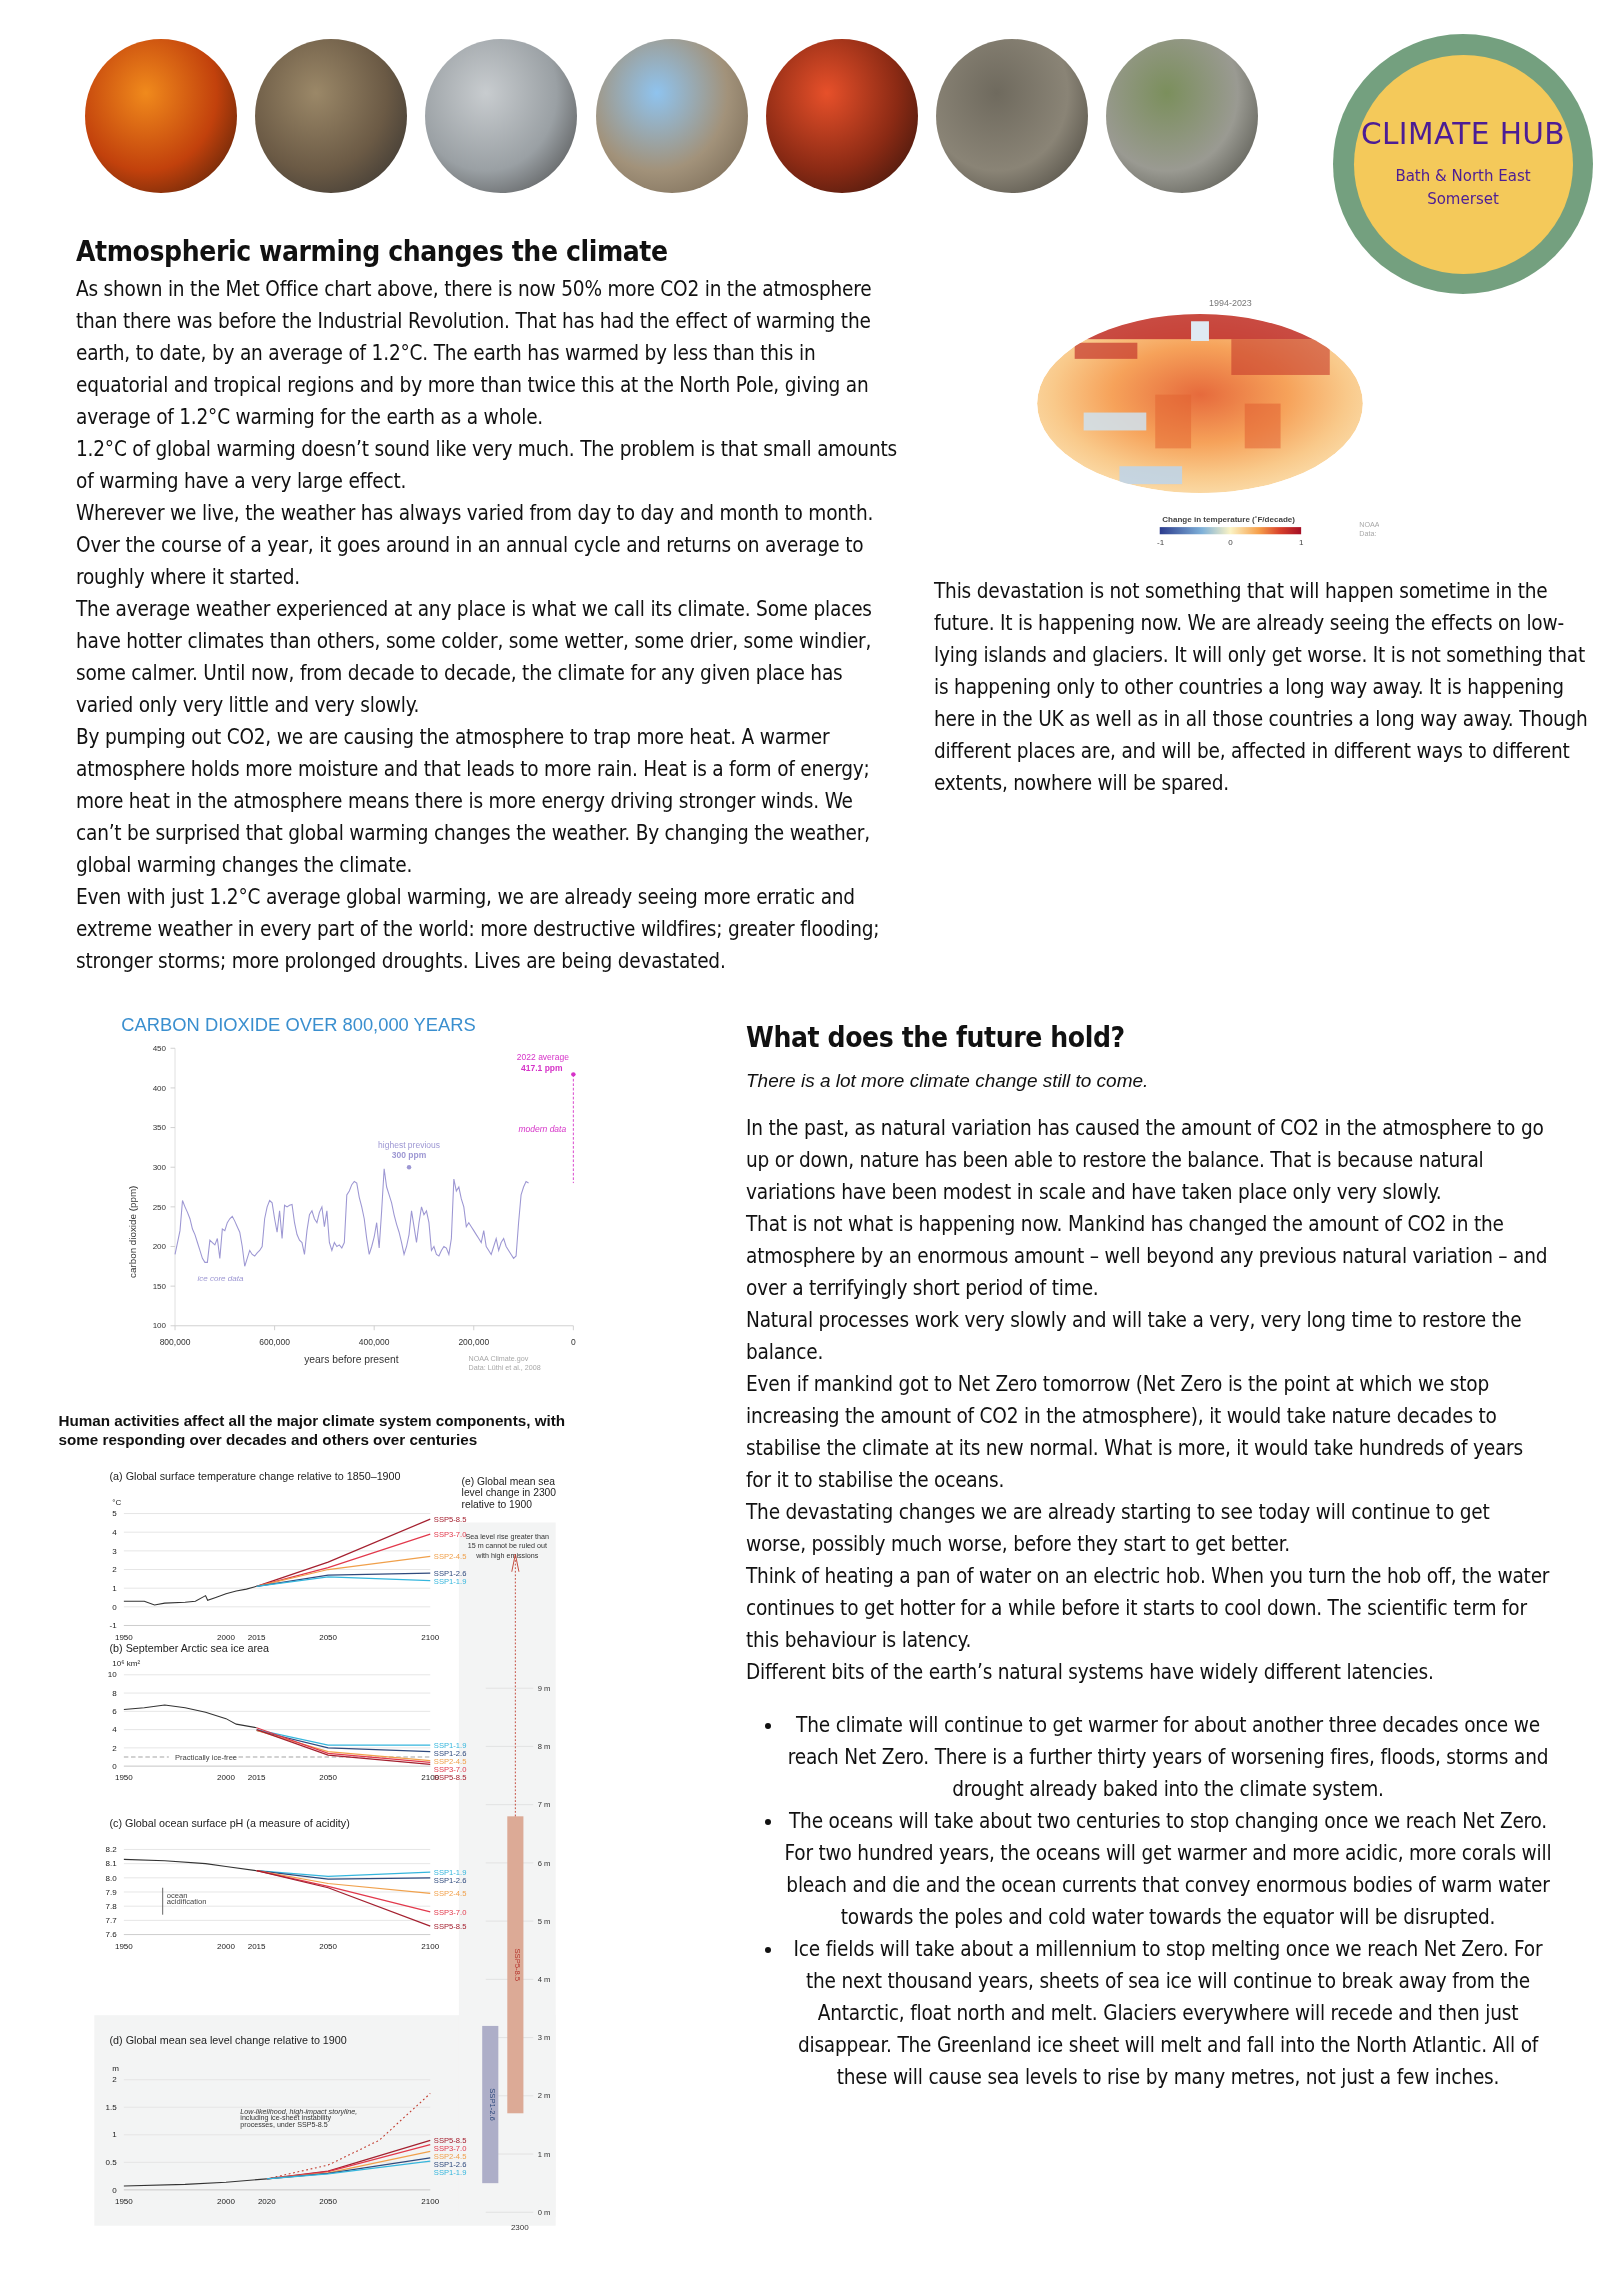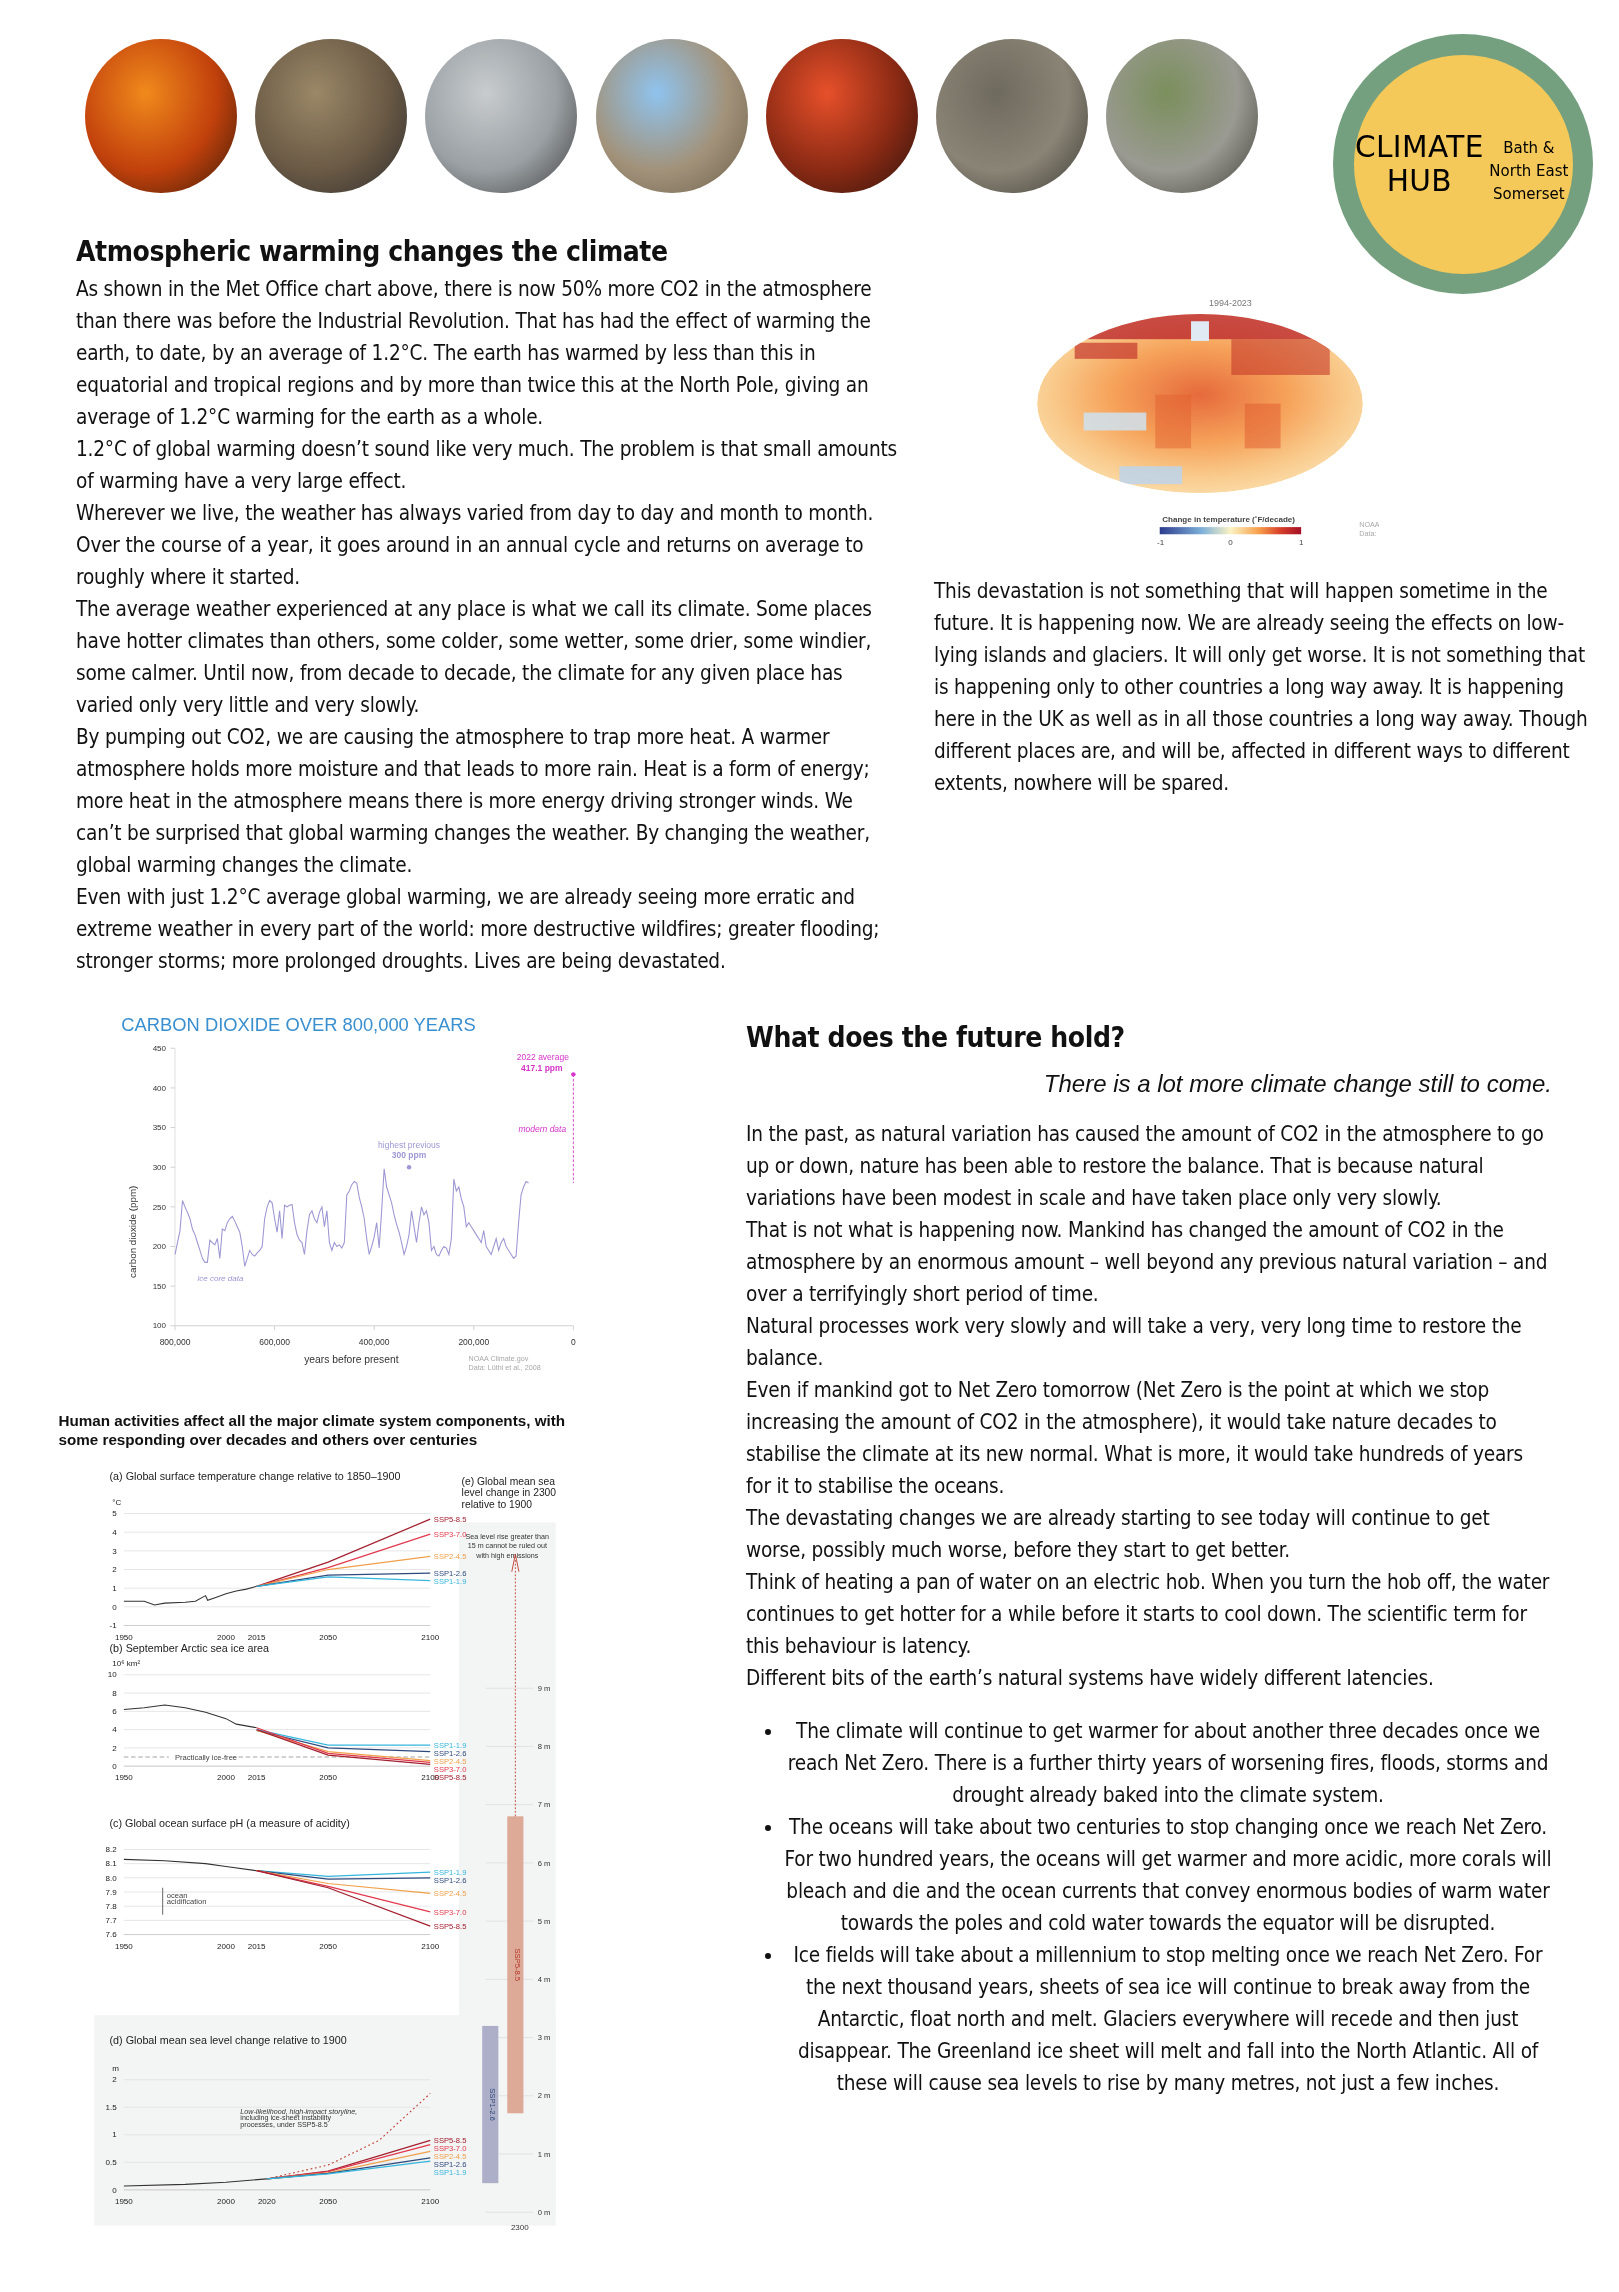--- a/index.html
+++ b/index.html
@@ -1,26 +1,26 @@
 <!DOCTYPE html>
 <html style="font-size:14.3px"><head>
 <meta charset="utf-8">
 <style>
   html,body{margin:0;padding:0;background:#fff;}
   body{width:1619px;height:2293px;position:relative;overflow:hidden;font-family:"DejaVu Sans Condensed","Liberation Sans Narrow","DejaVu Sans",sans-serif;color:#111;}
   .photo{position:absolute;top:39px;width:152px;height:154px;border-radius:50%;overflow:hidden;}
   .logo{position:absolute;left:1333px;top:34px;width:260px;height:260px;border-radius:50%;background:#74a07f;display:flex;align-items:center;justify-content:center;}
-  .logo-inner{width:219px;height:219px;border-radius:50%;background:#f4c95a;display:flex;flex-direction:row;align-items:center;justify-content:center;text-align:center;color:#000000;}
+  .logo-inner{width:219px;height:219px;border-radius:50%;background:#f4c95a;display:flex;flex-direction:column;align-items:center;justify-content:center;text-align:center;color:#4c1d95;}
   .logo-title{font-family:"DejaVu Sans",sans-serif;font-size:29.6px;letter-spacing:0.4px;font-weight:500;}
   .logo-sub{font-family:"DejaVu Sans",sans-serif;font-size:15px;margin-top:14.3px;line-height:23px;}
   h2{margin:0;font-family:"DejaVu Sans Condensed","DejaVu Sans",sans-serif;font-weight:bold;font-size:28px;letter-spacing:-0.4px;}
   .text{font-family:"DejaVu Sans Condensed","DejaVu Sans",sans-serif;font-size:20.6px;line-height:32px;letter-spacing:-0.2px;}
   .text p{margin:0;}
   .abs{position:absolute;}
-  .italic-sub{font-family:"Liberation Sans",sans-serif;font-style:italic;font-size:24px;color:#111;text-align:right;}
+  .italic-sub{font-family:"Liberation Sans",sans-serif;font-style:italic;font-size:19px;color:#111;}
   ul.bul{margin:0;padding-left:38px;text-align:center;}
   ul.bul li{padding-left:0;}
   .src{fill:#a8a8a8;font-family:"Liberation Sans",sans-serif;}
   svg text{font-family:"Liberation Sans",sans-serif;}
 </style>
 </head>
 <body>
 
 <div id="photos">
     <div class="photo" title="Bushfire with kangaroo" style="left: 85px; background: radial-gradient(at 40% 35%, rgb(240, 138, 28) 0%, rgb(194, 65, 12) 55%, rgb(58, 26, 8) 100%);"></div>

